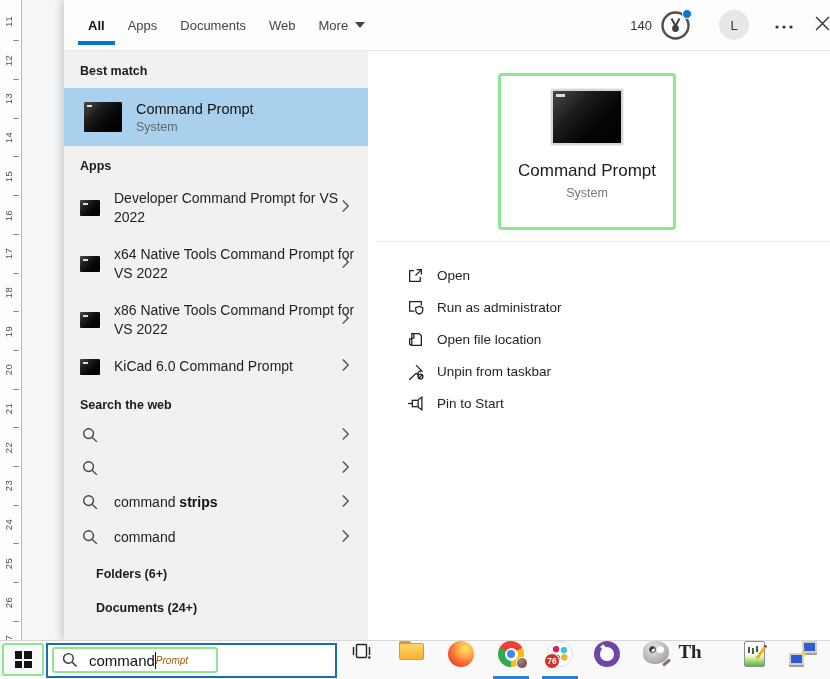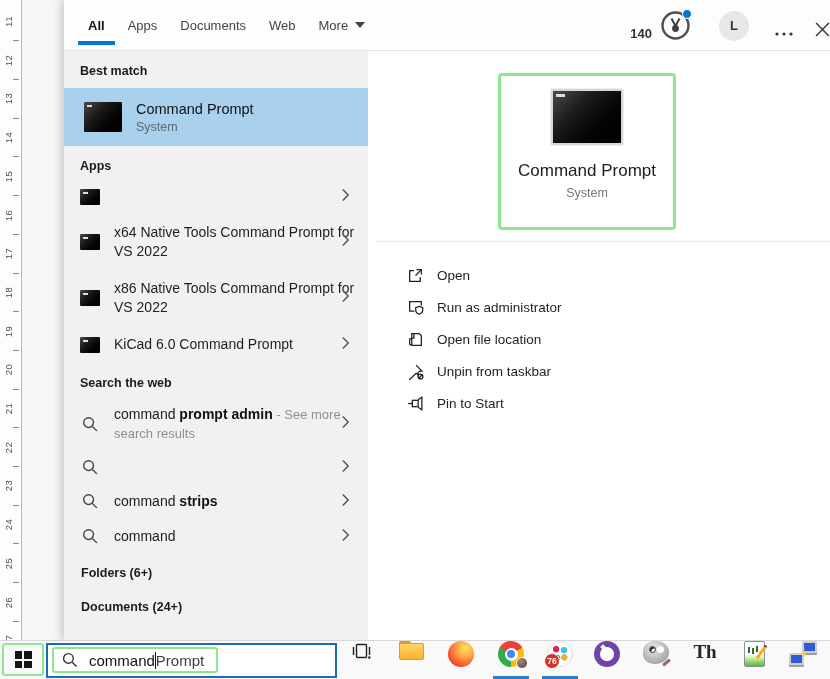--- a/index.html
+++ b/index.html
@@ -20,35 +20,35 @@
   .tabbar { height:51px; background:#fdfdfd; border-bottom:1px solid #e6e6e6; display:flex;
             align-items:center; padding:0 16px 0 24px; flex:0 0 auto; }
   .tabs { display:flex; gap:23px; height:100%; align-items:center; }
   .tab { font-size:13px; color:#444; position:relative; height:100%; display:flex;
          align-items:center; cursor:default; }
   .tab.active { color:#111; font-weight:700; }
   .tab.active::after { content:""; position:absolute; left:-10px; right:-10px; bottom:5px;
                        height:4px; background:#0078d7; }
   .tab .caret-down { width:0; height:0; border-left:5px solid transparent; border-right:5px solid transparent;
                      border-top:6px solid #444; margin-left:7px; }
-  .tabbar-right { margin-left:auto; display:flex; align-items:flex-end;font-weight:bold; }
+  .tabbar-right { margin-left:auto; display:flex; align-items:center; }
   .points { font-size:13px; color:#333; }
   .rewards { position:relative; width:31px; height:31px; margin-left:8px; }
   .rewards-dot { position:absolute; top:-1px; right:-1px; width:10px; height:10px; border-radius:50%;
                  background:#0078d7; border:1px solid #fdfdfd; }
   .avatar { width:30px; height:30px; border-radius:50%; background:#e7e7e7; margin-left:28px;
             display:flex; align-items:center; justify-content:center; font-size:13px; color:#333; }
   .dots-btn { margin-left:26px; } .close-btn { margin-left:22px; }
 
   .content { flex:1; display:flex; min-height:0; }
 
   
   .left-panel { width:304px; background:#f1f1f1; flex:0 0 auto; }
   .section-header { font-size:12.5px; font-weight:700; color:#1c1c1c; padding:13px 16px 7px; }
-  .group-header { font-size:12.5px; font-weight:700; color:#1c1c1c; padding:12px 17px 8px; }
+  .group-header { font-size:12.5px; font-weight:700; color:#1c1c1c; padding:12px 32px 8px; }
 
   .best-row { height:58px; background:#a9d0ec; display:flex; align-items:center; padding-left:20px;
               margin-top:3px; }
   .term-icon { background:linear-gradient(135deg,#4a4a4a 0%,#1b1b1b 35%,#050505 65%,#000 100%);
                position:relative; border-radius:1px; }
   .term-icon::before { content:""; position:absolute; top:3px; left:3px; width:5px; height:2px; background:#ddd; }
   .term-md { width:38px; height:30px; }
   .term-sm { width:20px; height:16px; }
   .term-lg { width:72px; height:56px; border:2px solid #d6d6d6; box-shadow:0 0 0 1px #f0f0f0; }
   .term-lg::before { width:9px; height:3px; }
@@ -85,21 +85,21 @@
   .start-btn { position:absolute; left:2px; top:2px; width:42px; height:33px; display:flex;
                align-items:center; justify-content:center; }
   .win-logo { width:17px; height:17px; display:grid; grid-template-columns:1fr 1fr; gap:2px; }
   .win-logo span { background:#141414; }
   .tb-search { position:absolute; left:46px; top:2px; width:291px; height:35px; background:#fff;
                border:2px solid #1a6cb4; }
   .tb-search-inner { position:absolute; left:4px; top:2px; height:26px; width:166px; display:flex;
                      align-items:center; padding-left:8px; }
   .tb-query { margin-left:11px; font-size:15px; color:#111; white-space:pre; }
   .tb-caret { display:inline-block; width:1px; height:17px; background:#111; vertical-align:-3px; }
-  .tb-suggest { font-size:15px; color:#404040; white-space:pre; }
+  .tb-suggest { font-size:10px; color:#a16207; white-space:pre;font-style:italic; }
   .tb-icon { position:absolute; top:0; height:39px; display:flex; align-items:flex-start; justify-content:center; width:30px; }
   .run-indicator { position:absolute; bottom:0; height:3px; width:36px; background:#2e7fd0; }
 
   
   .icon-folder { width:25px; height:19px; position:relative; }
   .icon-folder::before { content:""; position:absolute; top:0; left:0; width:12px; height:5px;
                          background:#d99a2e; border-radius:2px 2px 0 0; }
   .icon-folder::after { content:""; position:absolute; top:2px; left:0; right:0; bottom:0;
                         background:linear-gradient(#ffd66b,#f7b22c); border-radius:2px; border:1px solid #d99a2e; }
   .icon-firefox { width:26px; height:26px; border-radius:50%;
@@ -245,20 +245,21 @@
           <div class="bm-sub">System</div>
         </div>
       </div>
 
       <div class="section-header">Apps</div>
 
       <div class="list-row">
         <span class="row-icon">
             <span class="term-icon term-sm"></span>
           </span>
+        <span class="row-label">Developer Command Prompt for VS 2022</span>
         <span class="chev"><svg width="9" height="15" viewBox="0 0 10 16">
               <path d="M2 2l6 6-6 6" fill="none" stroke="#555" stroke-width="1.6"></path>
             </svg></span>
       </div>
       <div class="list-row">
         <span class="row-icon">
             <span class="term-icon term-sm"></span>
           </span>
         <span class="row-label">x64 Native Tools Command Prompt for VS 2022</span>
         <span class="chev"><svg width="9" height="15" viewBox="0 0 10 16">
@@ -286,21 +287,20 @@
 
       <div class="section-header">Search the web</div>
 
       <div class="list-row web-row">
         <span class="row-icon">
             <svg width="17" height="17" viewBox="0 0 16 16">
               <circle cx="6.2" cy="6.2" r="4.6" fill="none" stroke="#444" stroke-width="1.3"></circle>
               <path d="M9.8 9.8L14 14" stroke="#444" stroke-width="1.3"></path>
             </svg>
           </span>
-        <span class="row-label"><span class="typed-seg">command</span><span class="bold-seg"> prompt admin</span><span class="note-seg"> - See more search results</span></span>
         <span class="chev"><svg width="9" height="15" viewBox="0 0 10 16">
               <path d="M2 2l6 6-6 6" fill="none" stroke="#555" stroke-width="1.6"></path>
             </svg></span>
       </div>
       <div class="list-row web-row">
         <span class="row-icon">
             <svg width="17" height="17" viewBox="0 0 16 16">
               <circle cx="6.2" cy="6.2" r="4.6" fill="none" stroke="#444" stroke-width="1.3"></circle>
               <path d="M9.8 9.8L14 14" stroke="#444" stroke-width="1.3"></path>
             </svg>
@@ -452,21 +452,21 @@
   </div>
 
   <div class="tb-icon" style="left:592px">
       <span class="icon-github"></span>
     </div>
 
   <div class="tb-icon" style="left:641px">
       <span class="icon-gimp"></span>
     </div>
 
-  <div class="tb-icon" style="left:690px">
+  <div class="tb-icon" style="left:675px">
       <span class="icon-thonny">Th</span>
     </div>
 
   <div class="tb-icon" style="left:739px">
       <span class="icon-chart"></span>
     </div>
 
   <div class="tb-icon" style="left:788px">
     <span class="icon-remote">
         <span class="mon back"></span>

